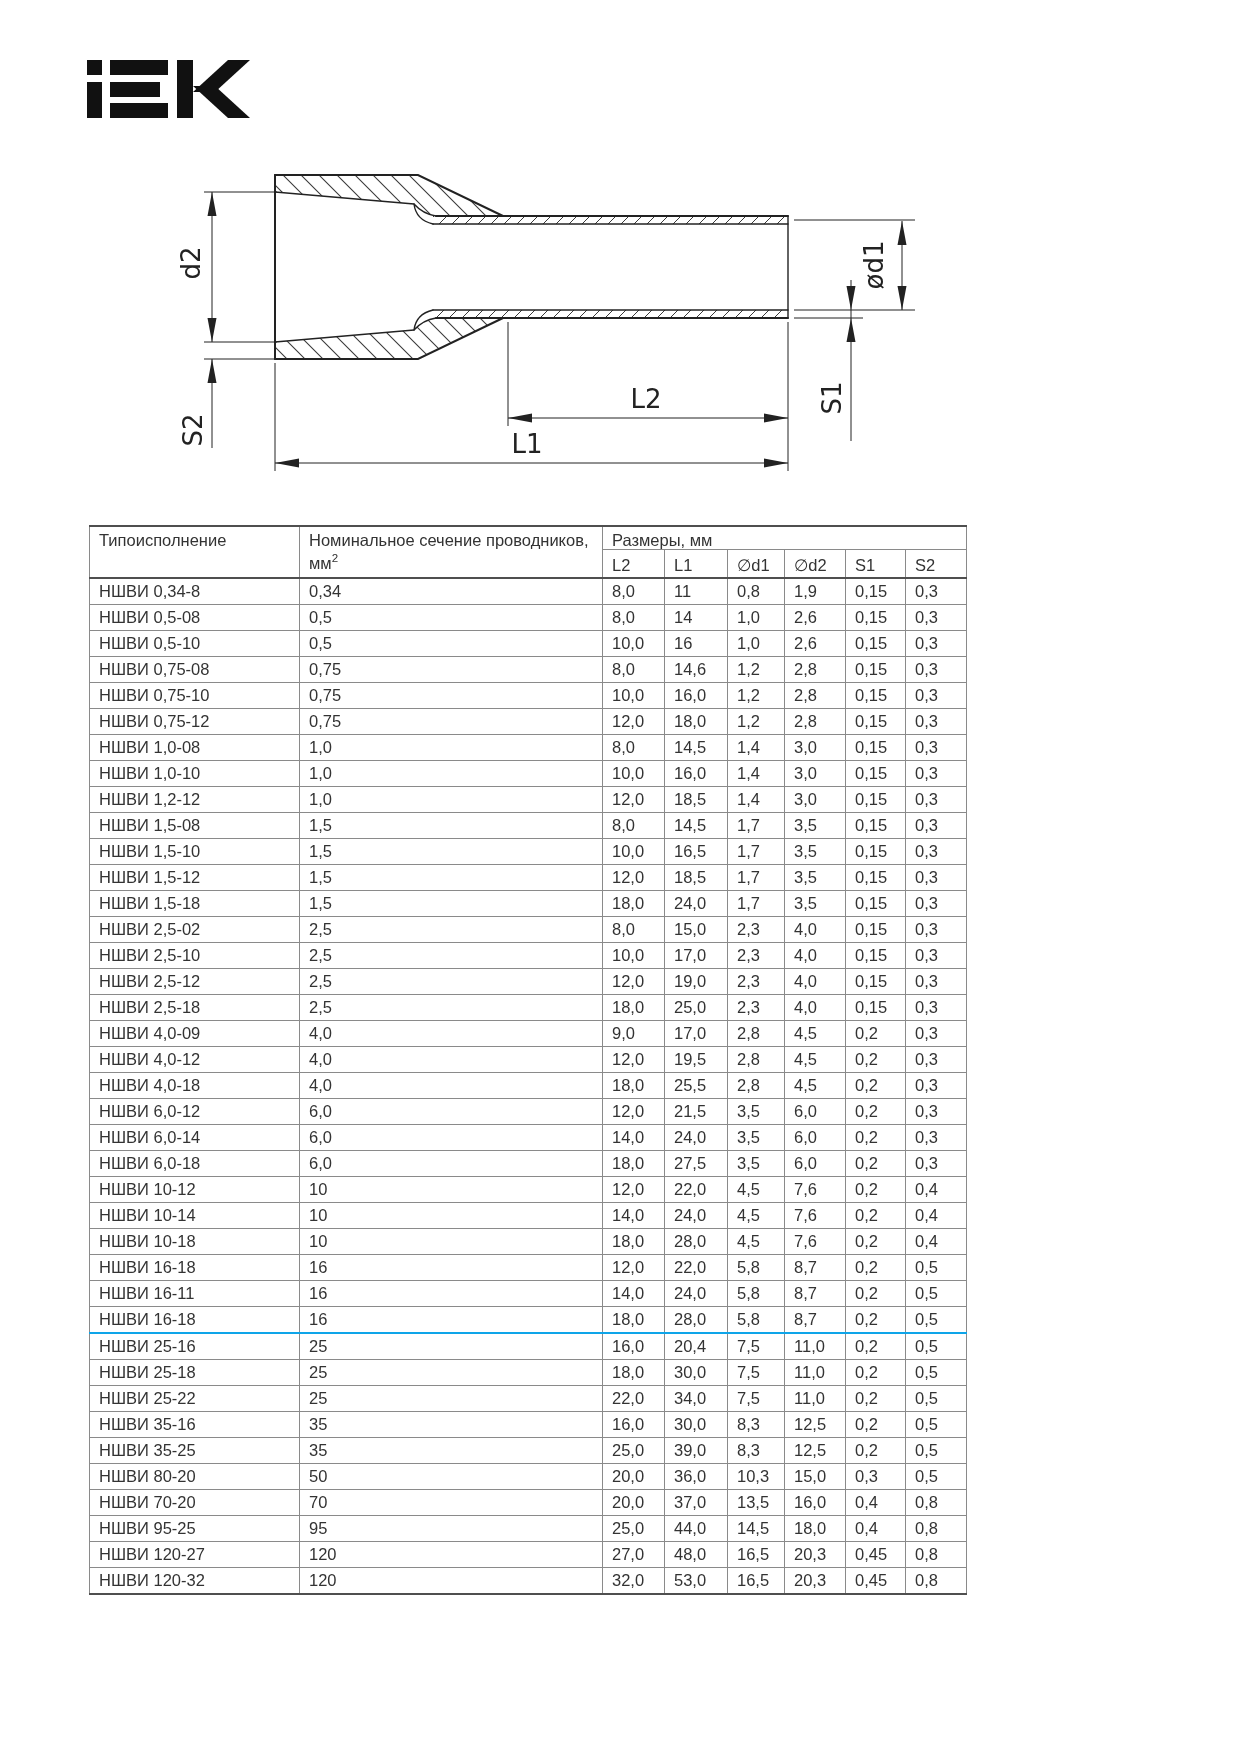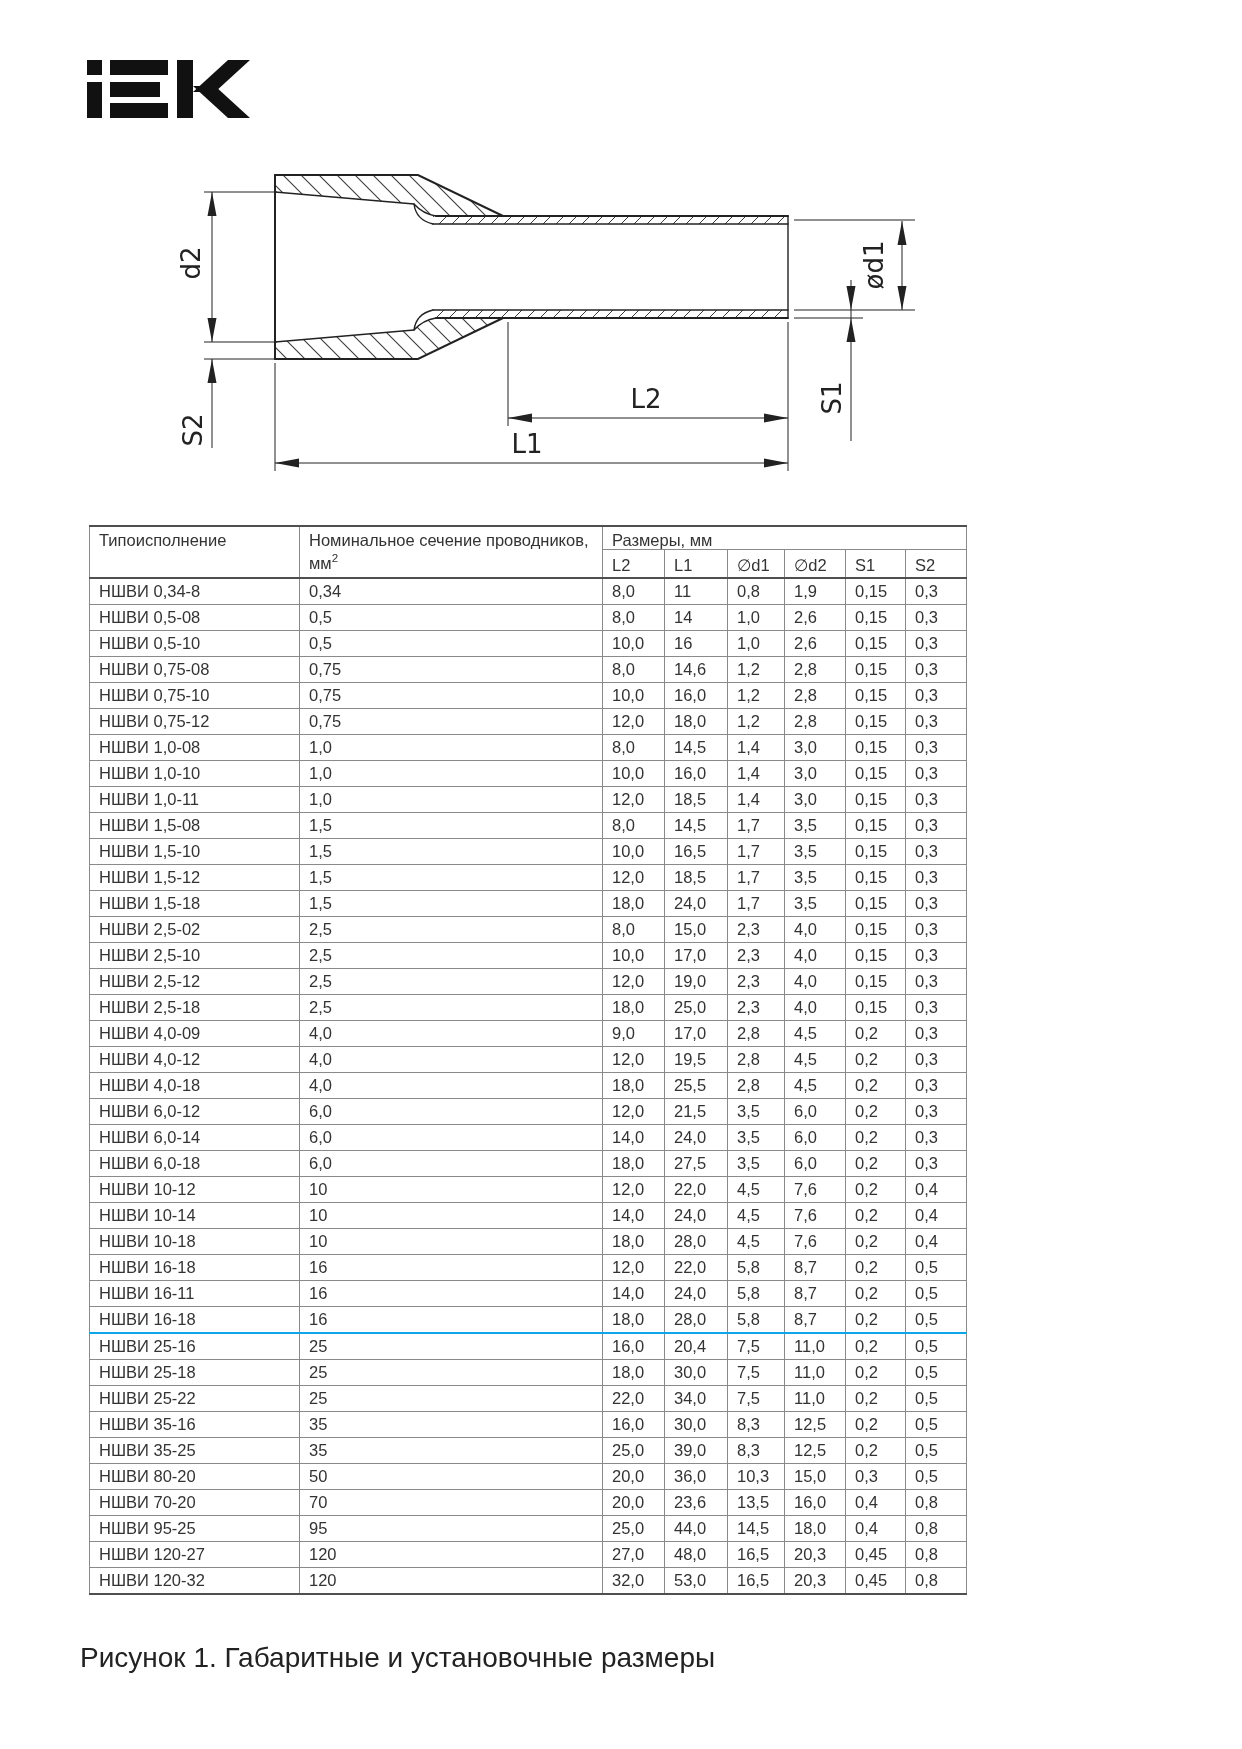--- a/index.html
+++ b/index.html
@@ -215,21 +215,21 @@
             <td>НШВИ 1,0-10</td>
             <td>1,0</td>
             <td>10,0</td>
             <td>16,0</td>
             <td>1,4</td>
             <td>3,0</td>
             <td>0,15</td>
             <td>0,3</td>
           </tr>
           <tr>
-            <td>НШВИ 1,0-11</td>
+            <td>НШВИ 1,2-12</td>
             <td>1,0</td>
             <td>12,0</td>
             <td>18,5</td>
             <td>1,4</td>
             <td>3,0</td>
             <td>0,15</td>
             <td>0,3</td>
           </tr>
           <tr>
             <td>НШВИ 1,5-08</td>
@@ -488,21 +488,21 @@
             <td>36,0</td>
             <td>10,3</td>
             <td>15,0</td>
             <td>0,3</td>
             <td>0,5</td>
           </tr>
           <tr>
             <td>НШВИ 70-20</td>
             <td>70</td>
             <td>20,0</td>
-            <td>23,6</td>
+            <td>37,0</td>
             <td>13,5</td>
             <td>16,0</td>
             <td>0,4</td>
             <td>0,8</td>
           </tr>
           <tr>
             <td>НШВИ 95-25</td>
             <td>95</td>
             <td>25,0</td>
             <td>44,0</td>
@@ -528,15 +528,14 @@
             <td>53,0</td>
             <td>16,5</td>
             <td>20,3</td>
             <td>0,45</td>
             <td>0,8</td>
           </tr>
         </tbody>
     </table>
   </div>
 
-  <div id="caption">Рисунок 1. Габаритные и установочные размеры</div>
 
 </div>
 
 </body></html>

